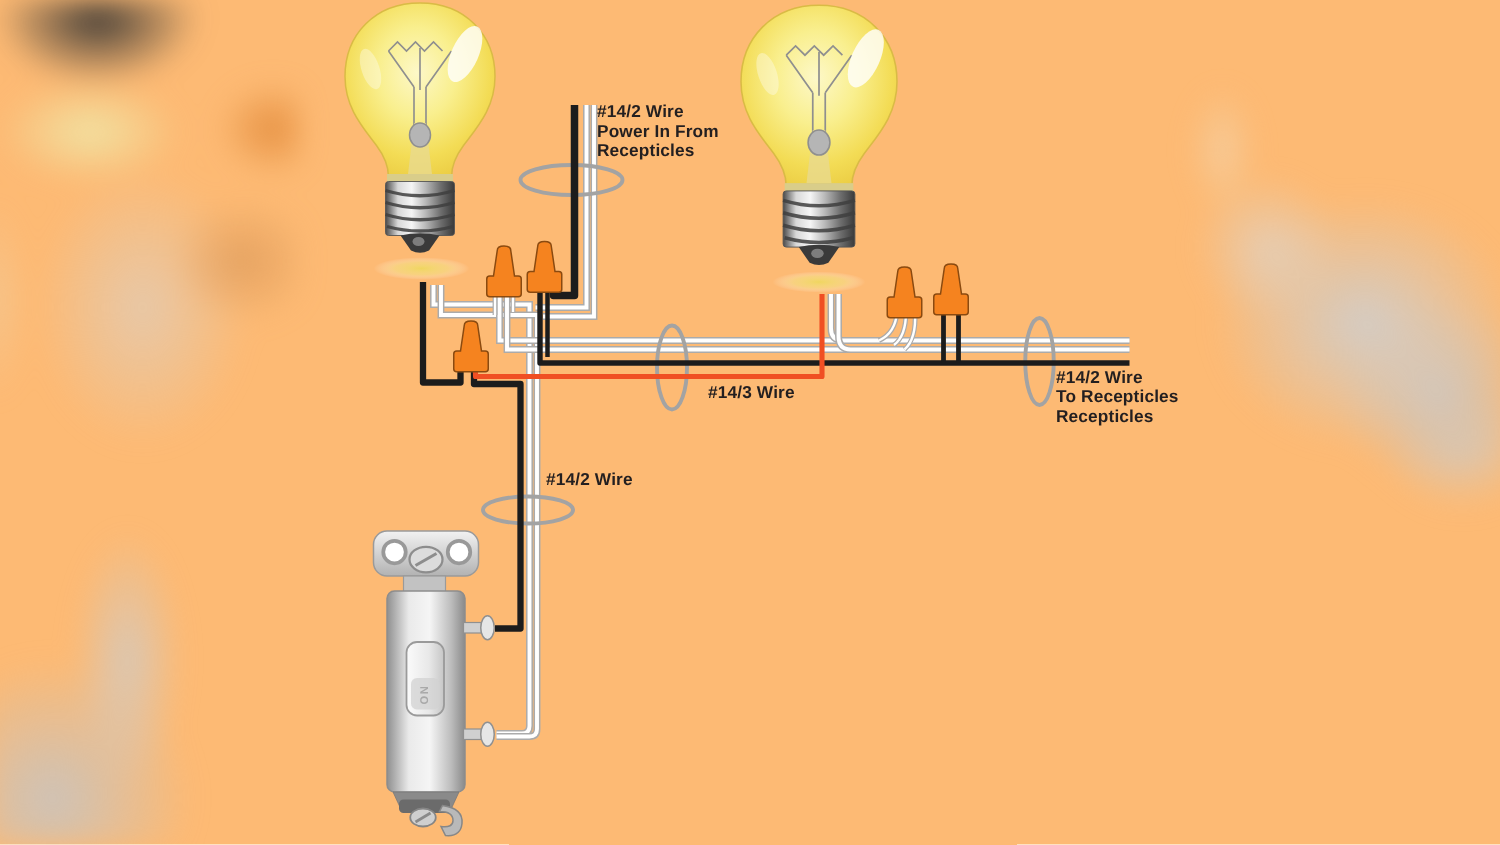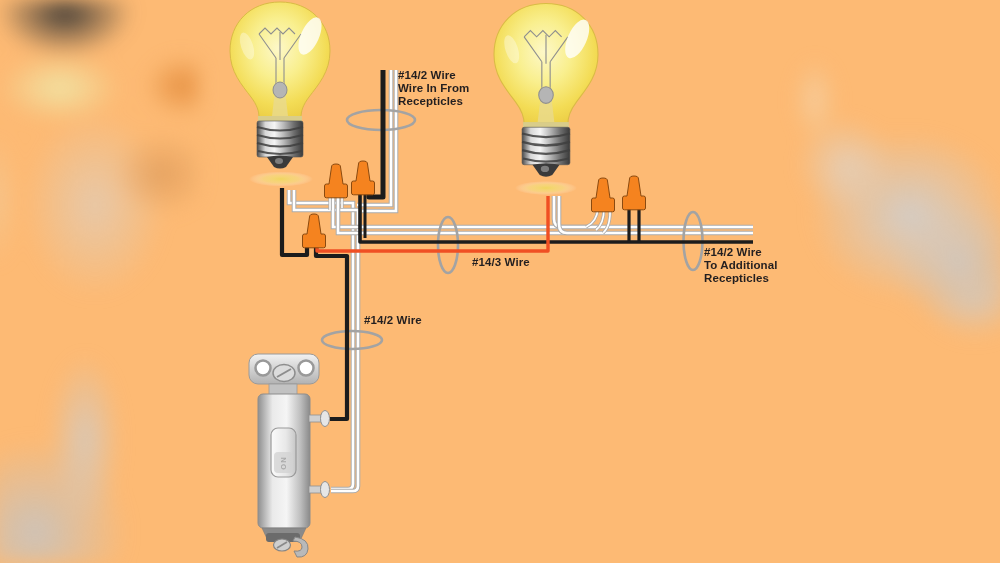--- a/index.html
+++ b/index.html
@@ -185,28 +185,28 @@
       <path d="M262,528 L306,528 L300,541 L268,541 Z" fill="#8a8a8a" stroke="#777" stroke-width=".5"></path>
       <rect x="266" y="533" width="34" height="9" rx="3" fill="#6b6b6b"></rect>
       <path d="M295,537 q14,2 13,12 q-1,9 -11,8 l-3,-6 q8,1 8,-4 q0,-6 -9,-6 z" fill="#b9b9b9" stroke="#878787" stroke-width="1"></path>
       <ellipse cx="282" cy="545" rx="8.5" ry="6" fill="#cfcfcf" stroke="#858585" stroke-width="1.2"></ellipse>
       <line x1="277" y1="548" x2="287" y2="542" stroke="#8a8a8a" stroke-width="1.8"></line>
     </g>
   </svg>
 
   <div class="lbl" style="left:398px;top:69px">
     <span>#14/2 Wire</span>
-    <span>Wire In From</span>
+    <span>Power In From</span>
     <span>Recepticles</span>
   </div>
   <div class="lbl" style="left:472px;top:256px">
     <span>#14/3 Wire</span>
   </div>
   <div class="lbl" style="left:704px;top:246px">
     <span>#14/2 Wire</span>
-    <span>To Additional</span>
+    <span>To Recepticles</span>
     <span>Recepticles</span>
   </div>
   <div class="lbl" style="left:364px;top:314px">
     <span>#14/2 Wire</span>
   </div>
 
 </div>
 
 </body></html>

